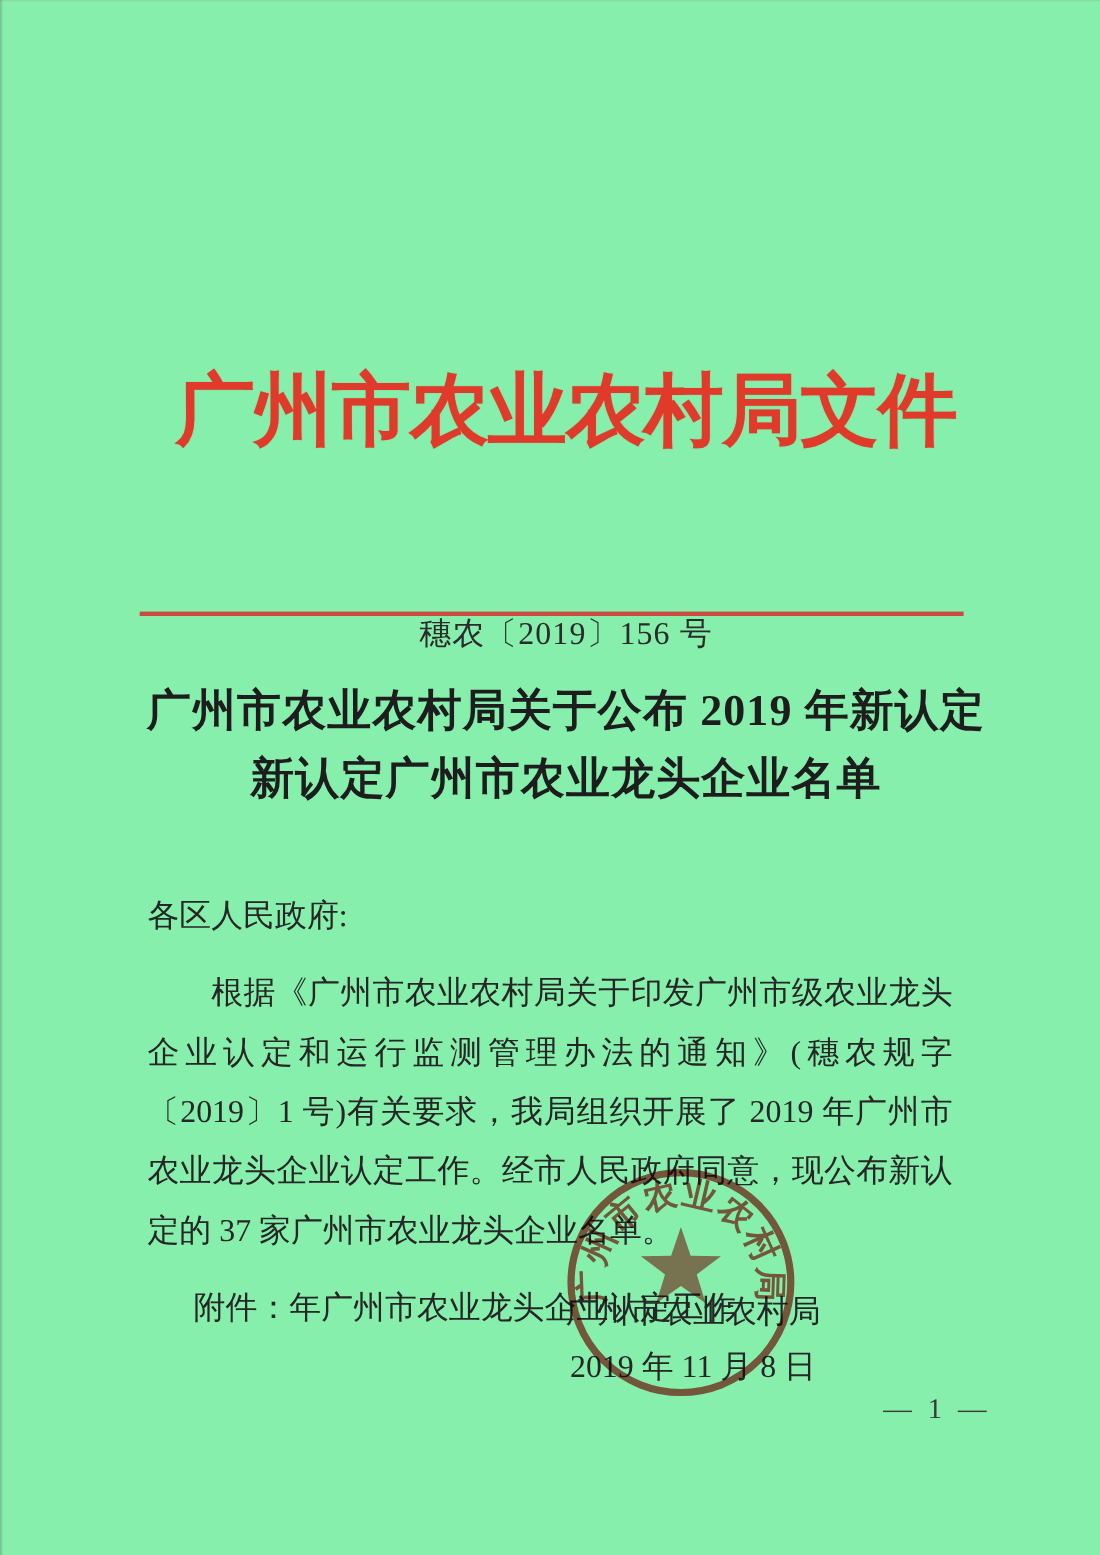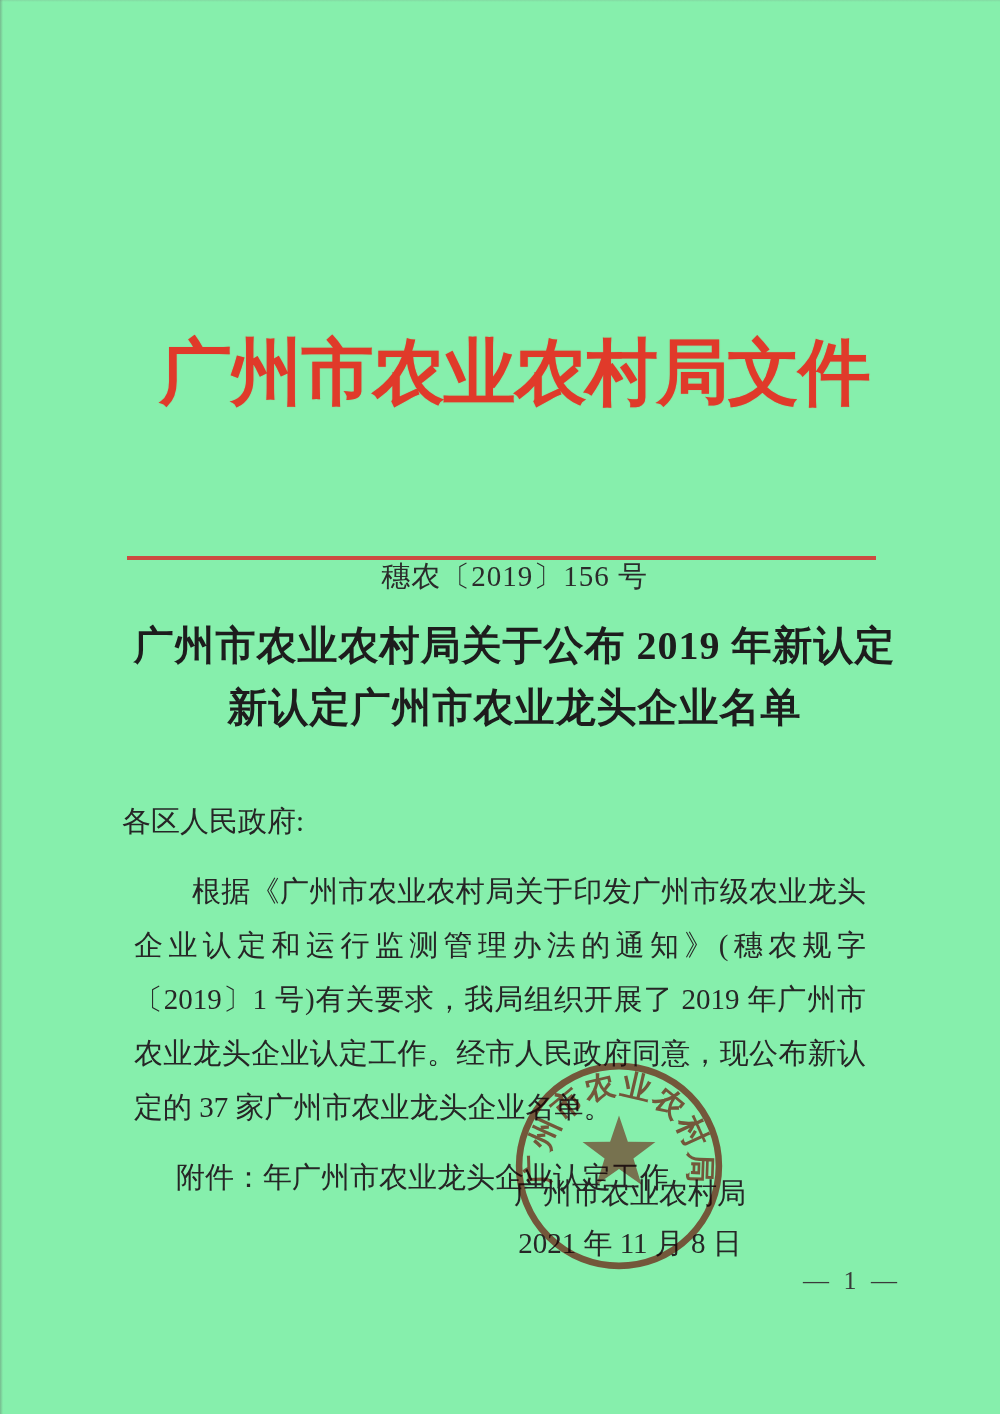--- a/index.html
+++ b/index.html
@@ -51,21 +51,21 @@
     font-weight:bold;
     font-size:40px;line-height:62px;
     color:#1d1d1d;
     letter-spacing:1px;
   }
   .body-block{
     position:absolute;left:118px;top:790px;width:764px;
     font-size:29px;line-height:54px;
     color:#262626;
   }
-  .salutation{margin:4px;}
+  .salutation{margin:16px;}
   .paragraph{
     margin:16px;
     text-indent:2em;
     text-align:justify;
   }
   .attachment{
     margin:14px 0 0 0;
     text-indent:2em;
   }
   .signature-block{
@@ -112,21 +112,21 @@
   </div>
 
   <div class="body-block">
     <p class="salutation">各区人民政府:</p>
     <p class="paragraph">根据《广州市农业农村局关于印发广州市级农业龙头企业认定和运行监测管理办法的通知》(穗农规字〔2019〕1 号)有关要求，我局组织开展了 2019 年广州市农业龙头企业认定工作。经市人民政府同意，现公布新认定的 37 家广州市农业龙头企业名单。</p>
     <p class="attachment">附件：年广州市农业龙头企业认定工作</p>
   </div>
 
   <div class="signature-block">
     <div>广州市农业农村局</div>
-    <div>2021 年 11 月 8 日</div>
+    <div>2019 年 11 月 8 日</div>
   </div>
 
   <svg class="seal" viewBox="0 0 220 220">
     <defs>
       <path id="sealArc" d="M 42.4 128.1 A 70 70 0 1 1 177.6 128.1" fill="none"></path>
     </defs>
     <circle cx="110" cy="110" r="99" fill="none" stroke="#d5463e" stroke-width="6.5"></circle>
     <polygon points="110,60 118.8,85.9 146.1,86.3 124.3,102.6 132.3,128.7 110,113 87.7,128.7 95.7,102.6 73.9,86.3 101.2,85.9" fill="#d5463e" opacity="0.82"></polygon>
     <text font-size="30" fill="#d5463e" letter-spacing="2">
       <textPath href="#sealArc" startOffset="0">广州市农业农村局</textPath>

